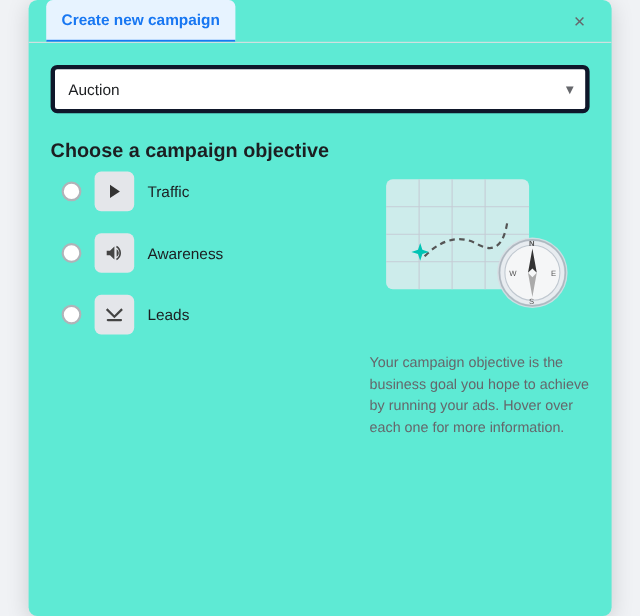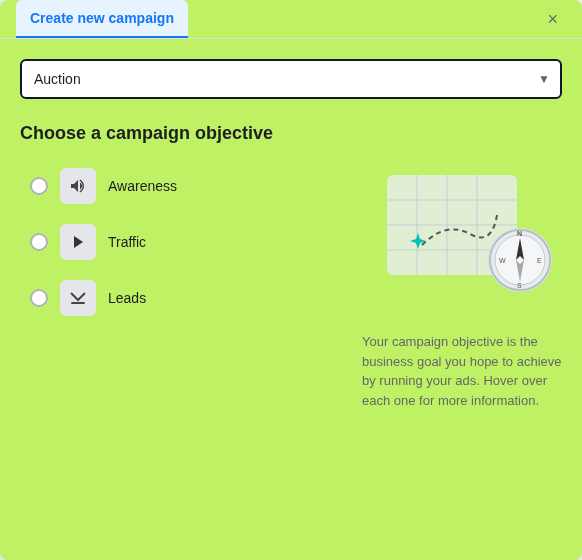--- a/index.html
+++ b/index.html
@@ -5,22 +5,22 @@
     * { box-sizing: border-box; margin: 0; padding: 0; }
     body {
       font-family: -apple-system, BlinkMacSystemFont, 'Segoe UI', Helvetica, Arial, sans-serif;
       background: #f0f2f5;
       display: flex;
       justify-content: center;
       align-items: center;
       min-height: 100vh;
     }
     .modal {
-      background: #bef264;
-      width: 582px;
+      background: #5eead4;
+      width: 530px;
       min-height: 560px;
       border-radius: 8px;
       box-shadow: 0 4px 20px rgba(0,0,0,0.15);
       overflow: hidden;
       display: flex;
       flex-direction: column;
     }
     .tab-bar {
       display: flex;
       align-items: stretch;
@@ -64,42 +64,41 @@
       color: #1c1e21;
       margin-bottom: 8px;
     }
     .dropdown-wrapper {
       position: relative;
       margin-bottom: 24px;
     }
     .dropdown {
       width: 100%;
       padding: 10px 36px 10px 12px;
-      border: 2px solid #0f172a;
+      border: 4px solid #0f172a;
       border-radius: 6px;
       font-size: 14px;
       color: #1c1e21;
       appearance: none;
       background: #fff;
       cursor: pointer;
     }
     .dropdown-arrow {
       position: absolute;
       right: 12px;
       top: 50%;
       transform: translateY(-50%);
       pointer-events: none;
       color: #65676b;
       font-size: 12px;
     }
     .section-title {
       font-size: 18px;
       font-weight: 700;
       color: #1c1e21;
-      margin-bottom: 16px;
     }
     .content-area {
       display: flex;
       gap: 16px;
     }
     .objectives-list {
       flex: 1;
       display: flex;
       flex-direction: column;
       gap: 4px;
@@ -134,21 +133,21 @@
     .objective-name {
       font-size: 14px;
       color: #1c1e21;
       font-weight: 500;
     }
     .right-panel {
       width: 200px;
       flex-shrink: 0;
       display: flex;
       flex-direction: column;
-      align-items: flex-end;
+      align-items: flex-start;
     }
     .illustration {
       width: 190px;
       height: 160px;
       margin-bottom: 12px;
     }
     .desc-text {
       font-size: 13px;
       color: #65676b;
       line-height: 1.5;
@@ -173,43 +172,43 @@
         <option>TRP Buying</option>
       </select>
       <span class="dropdown-arrow">▼</span>
     </div>
 
     <div class="section-title">Choose a campaign objective</div>
 
     <div class="content-area">
 
       <div class="objectives-list">
+
+        <div class="objective-item">
+          <div class="radio-circle"></div>
+          <div class="icon-box">
+            <svg width="20" height="20" viewBox="0 0 20 20" fill="none">
+              <path d="M6 4l9 6-9 6V4z" fill="#333"></path>
+            </svg>
+          </div>
+          <span class="objective-name">Traffic</span>
+        </div>
 
         <div class="objective-item">
           <div class="radio-circle"></div>
           <div class="icon-box">
             <svg width="20" height="20" viewBox="0 0 20 20" fill="none">
               <path d="M3 8v4h3l4 4V4L6 8H3z" fill="#444"></path>
               <path d="M14 10c0-1.5-.8-2.8-2-3.5v7c1.2-.7 2-2 2-3.5z" fill="#444"></path>
               <path d="M16 10c0-2.8-1.5-5.2-3.8-6.5l-.7 1.2C13.4 5.7 14.5 7.7 14.5 10s-1.1 4.3-3 5.3l.7 1.2C14.5 15.2 16 12.8 16 10z" fill="#444"></path>
             </svg>
           </div>
           <span class="objective-name">Awareness</span>
         </div>
 
-        <div class="objective-item">
-          <div class="radio-circle"></div>
-          <div class="icon-box">
-            <svg width="20" height="20" viewBox="0 0 20 20" fill="none">
-              <path d="M6 4l9 6-9 6V4z" fill="#333"></path>
-            </svg>
-          </div>
-          <span class="objective-name">Traffic</span>
-        </div>
-
 
         <div class="objective-item">
           <div class="radio-circle"></div>
           <div class="icon-box">
             <svg width="20" height="20" viewBox="0 0 20 20" fill="none">
               <path d="M3 5l7 7 7-7" stroke="#444" stroke-width="2" fill="none"></path>
               <rect x="3" y="14" width="14" height="2" rx="1" fill="#444"></rect>
             </svg>
           </div>
           <span class="objective-name">Leads</span>

